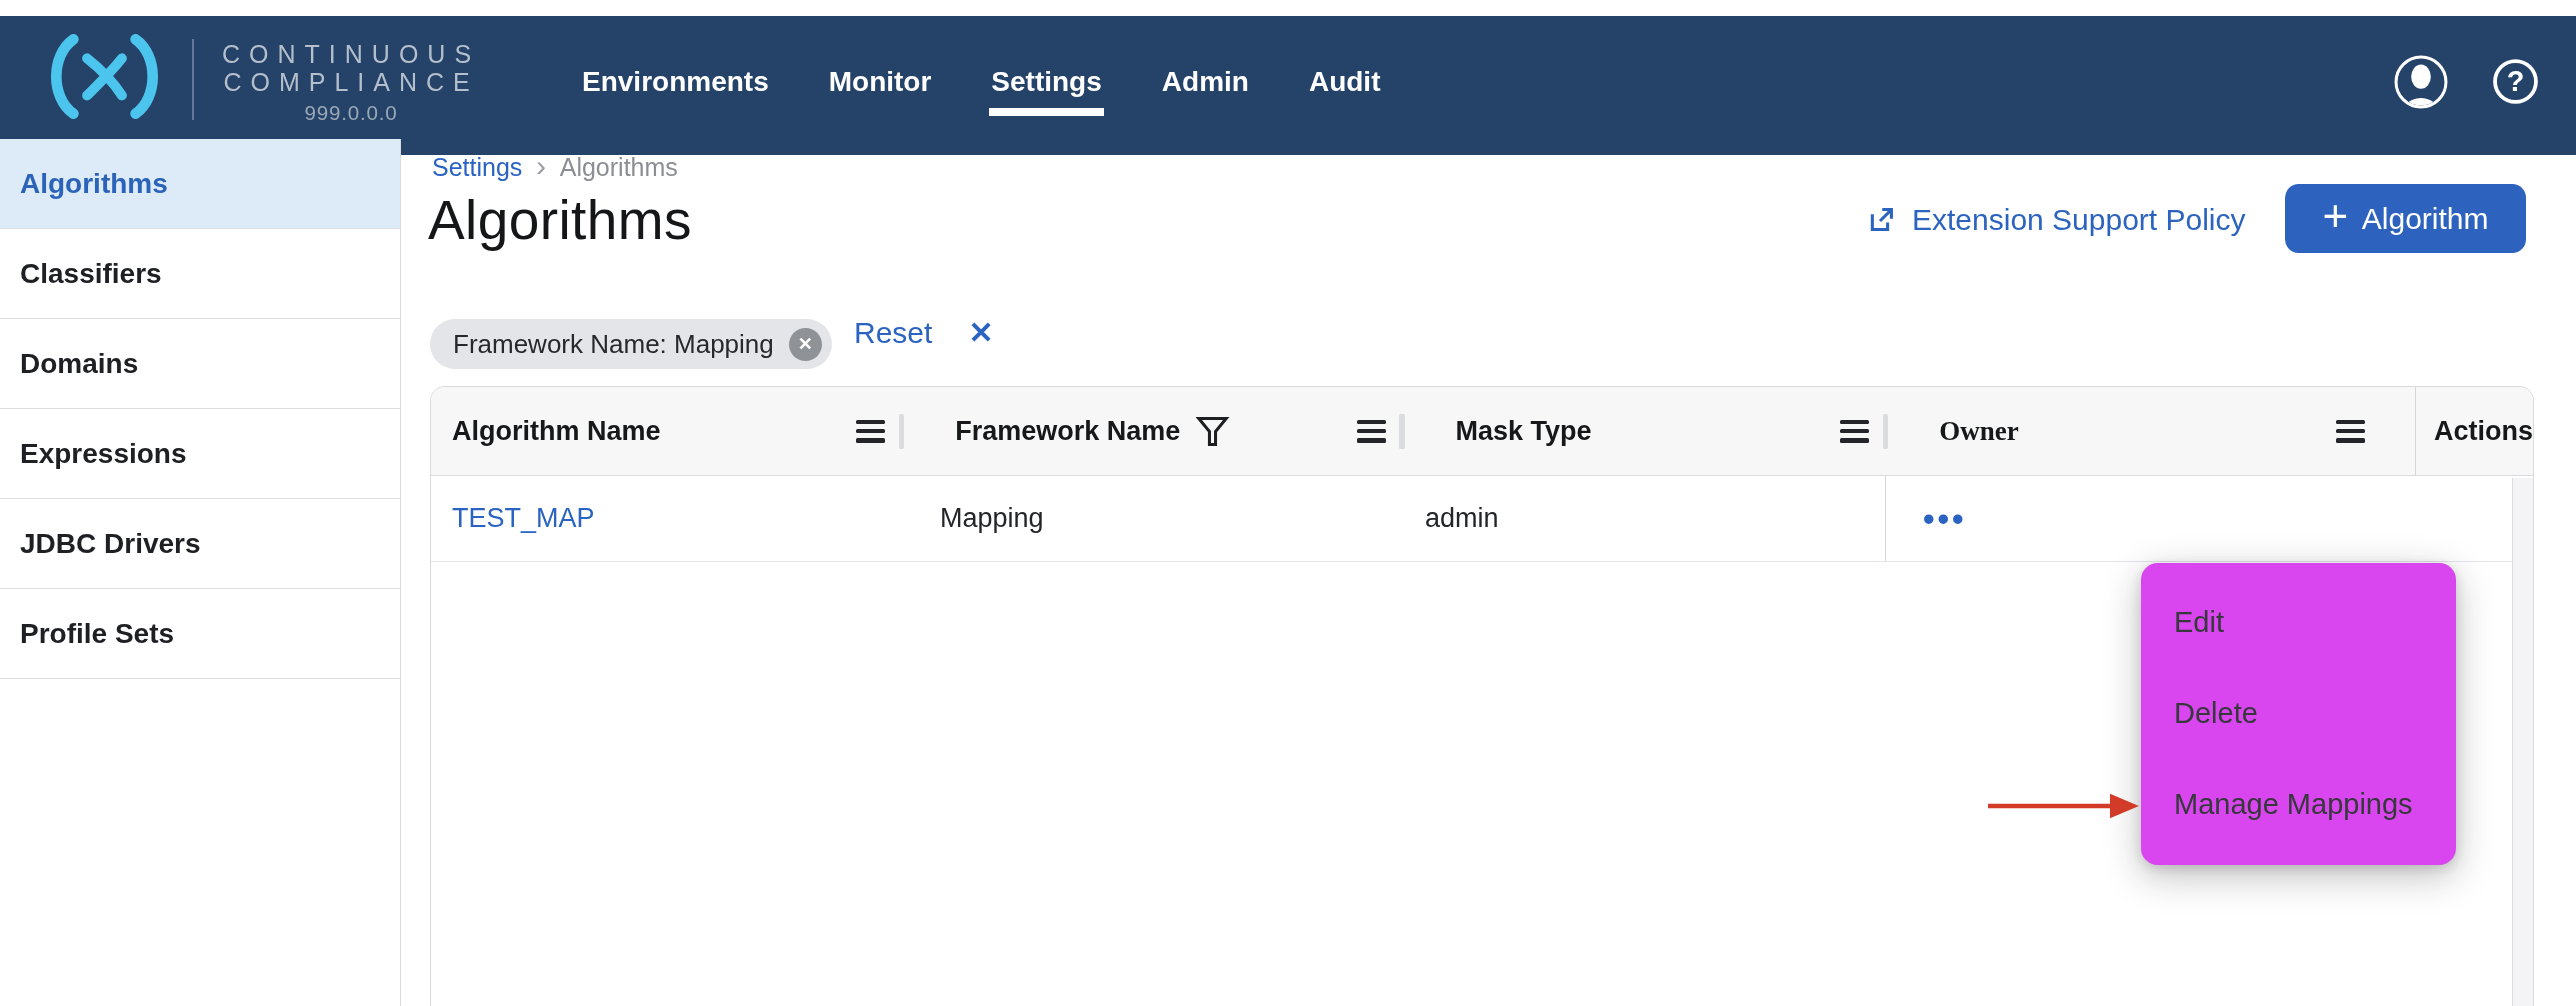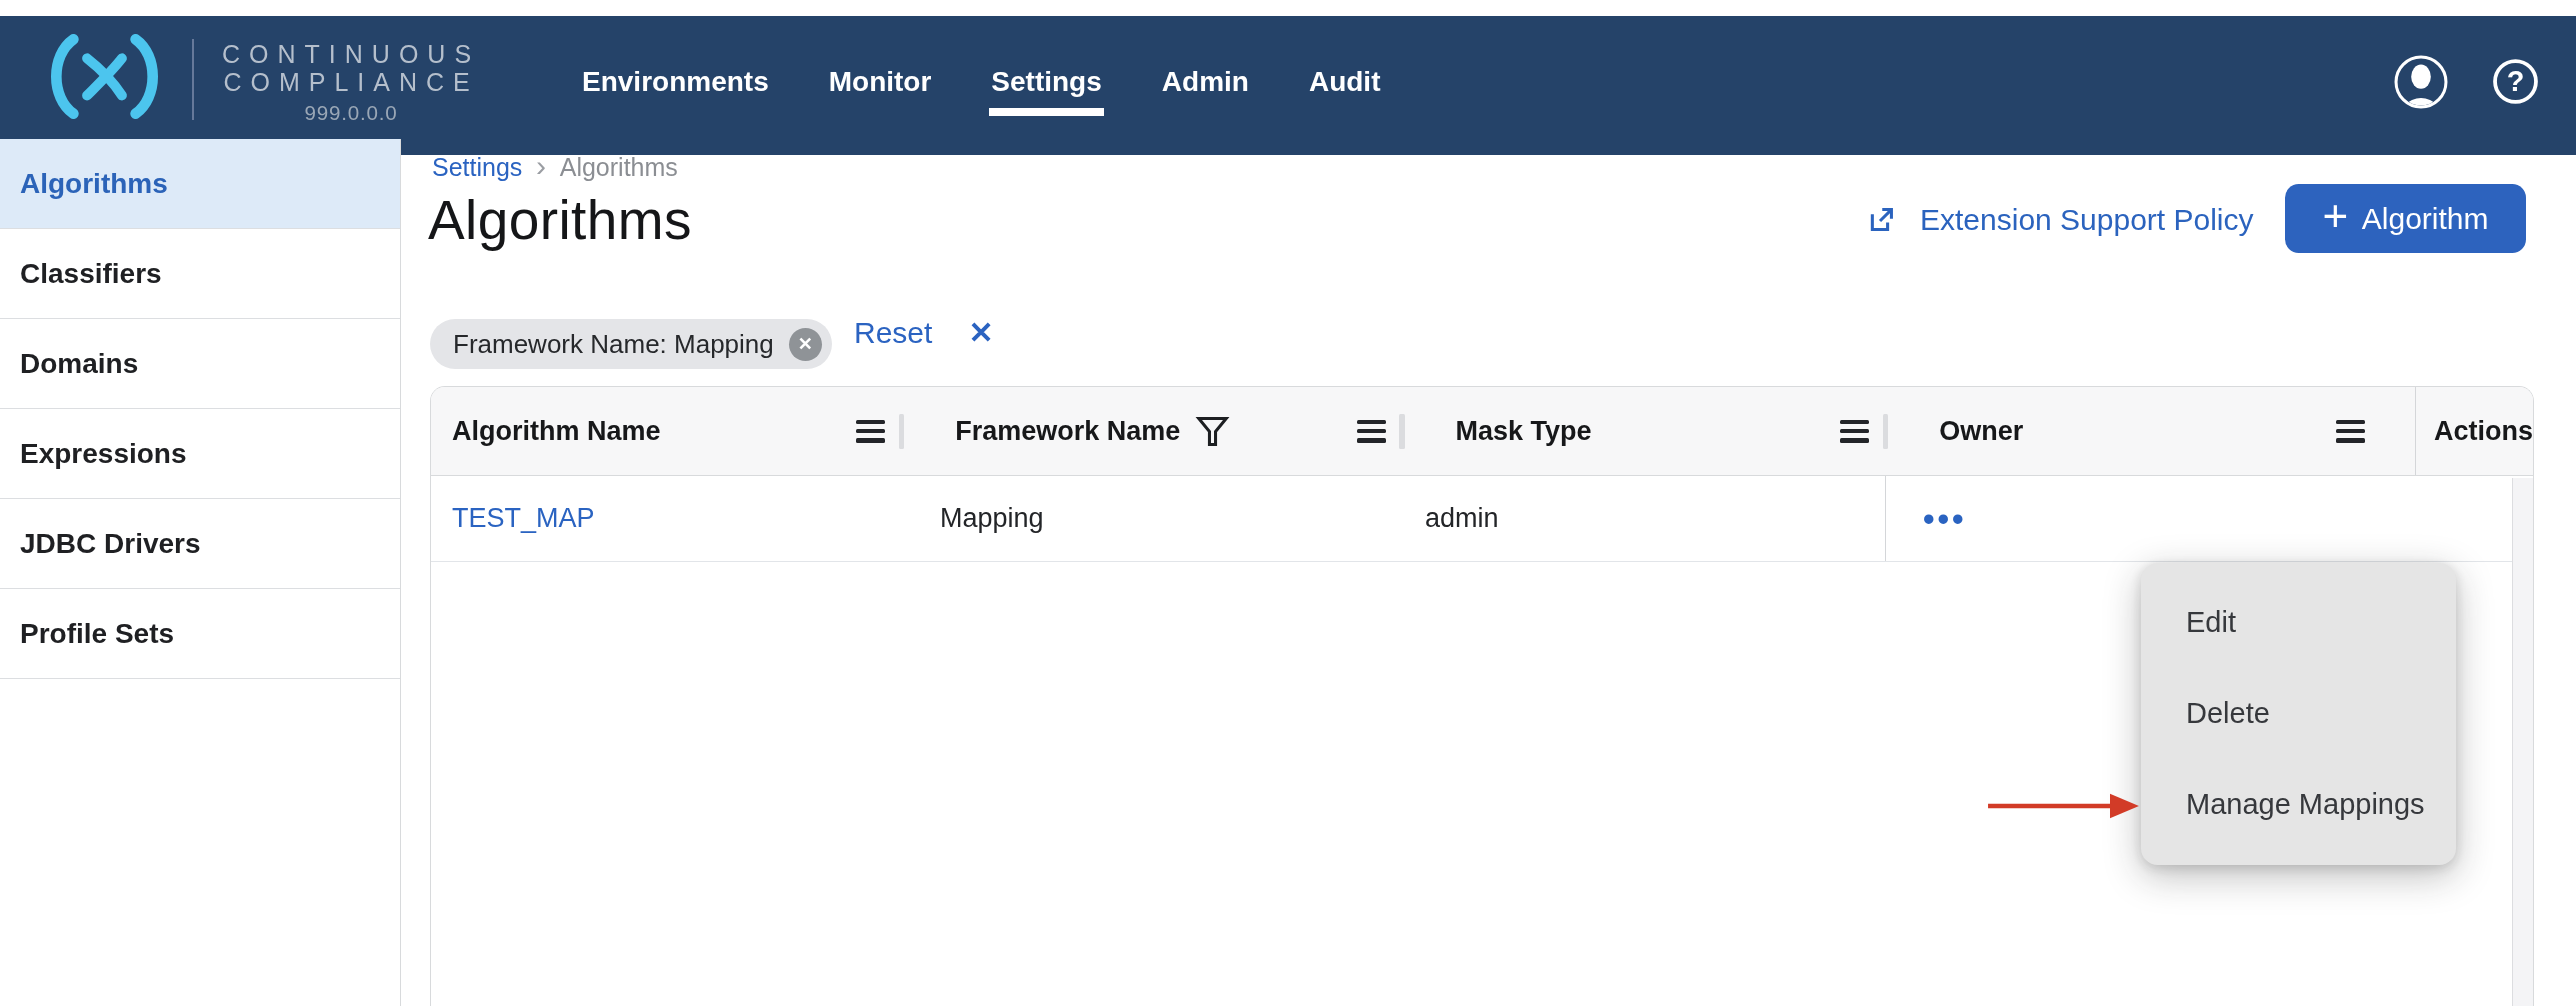--- a/index.html
+++ b/index.html
@@ -24,21 +24,21 @@
   .side-item { height:90px; border-bottom:1.5px solid #dcdee1; display:flex; align-items:center; padding-left:20px;
                font-size:28px; font-weight:700; color:#1f2023; cursor:pointer; }
   .side-item.active { background:#ddeaf8; color:#2b63b8; }
 
   
   .breadcrumb { position:absolute; left:432px; top:153px; display:flex; align-items:center; gap:13.7px; font-size:25px; }
   .bc-parent { color:#2a63c1; cursor:pointer; }
   .bc-sep { color:#9b9ea3; font-size:30px; line-height:25px; margin-top:-4.6px; }
   .bc-current { color:#8b8e93; }
   .page-title { position:absolute; left:428px; top:188px; font-size:55px; font-weight:500; color:#151618; letter-spacing:0.4px; }
-  .support-link { position:absolute; left:1867px; top:198px; height:43px; display:flex; align-items:center; gap:24px; cursor:pointer; }
+  .support-link { position:absolute; left:1867px; top:198px; height:43px; display:flex; align-items:center; gap:16px; cursor:pointer; }
   .support-link span { font-size:30px; color:#2b63be; }
   .add-btn { position:absolute; left:2285px; top:184px; width:241px; height:69px; border-radius:13.7px; background:#2d63be;
              display:flex; align-items:center; justify-content:center; gap:13.7px; cursor:pointer; border:none; }
   .add-plus { color:#fff; font-size:44px; font-weight:300; line-height:44px; margin-top:-4.6px; }
   .add-label { color:#fff; font-size:30px; font-weight:400; }
 
   
   .chip { position:absolute; left:430px; top:319px; height:50px; border-radius:25px; background:#e4e5e8;
           display:flex; align-items:center; gap:15px; padding:0 10.7px 0 23px; cursor:pointer; }
   .chip-label { font-size:26px; color:#26282b; white-space:nowrap; }
@@ -52,34 +52,34 @@
   .table { position:absolute; left:430px; top:386px; width:2104px; height:621px; background:#fff;
            border:1.5px solid #d8dadc; border-bottom:none; border-radius:15px 15px 0 0; }
   .thead { height:89px; background:#f7f7f8; border-bottom:1.5px solid #d8dadc; border-radius:13.7px 13.7px 0 0; display:flex;gap:24px; }
   .th { display:flex; align-items:center; padding-left:21px; }
   .th-label { font-size:27px; font-weight:700; color:#17181a; white-space:nowrap; }
   .spacer { flex:1; }
   .c1 { width:488px; } .c2 { width:485px; } .c3 { width:468px; } .c4 { width:481px; } .c5 { flex:1; }
   .burger { width:29px; height:23px; display:flex; flex-direction:column; justify-content:space-between; cursor:pointer; }
   .burger i { display:block; height:4.6px; background:#232529; border-radius:1.5px; }
   .hsep { width:5.3px; height:35px; background:#dbdcdf; margin-left:13.7px; margin-right:6px; border-radius:1.5px; }
-  .th.c4 { padding-right:26px; }
+  .th.c4 { padding-right:26px;font-family:Liberation Serif, serif; }
   .th.actions, .td.actions { border-left:1.5px solid #d4d6d9; }
   .th.actions { padding-left:18px; }
   .funnel { margin-left:15px; cursor:pointer; }
   .trow { height:86px; display:flex; border-bottom:1.5px solid #e2e5e9; }
   .td { display:flex; align-items:center; padding-left:21px; font-size:27px; color:#232528; }
   .td a { color:#2a63c1; text-decoration:none; cursor:pointer; }
   .td.actions { padding-left:37px; }
   .dots { color:#2a63c1; font-size:33px; font-weight:700; letter-spacing:3px; cursor:pointer; line-height:33px; }
   .scroll-track { position:absolute; right:0; top:91px; bottom:0; width:20.6px; background:#f4f4f6; border-left:1.5px solid #dcdde0; }
 
   
-  .ctx-menu { position:absolute; left:2141px; top:563px; width:315px; height:302px; background:#e5e5e5; border-radius:16.7px;
-              box-shadow:0 10.7px 37px rgba(30,30,30,0.28), 0 3px 10.7px rgba(30,30,30,0.14); padding-top:13.7px; z-index:20;padding-left:12px; }
+  .ctx-menu { position:absolute; left:2141px; top:563px; width:315px; height:302px; background:#d946ef; border-radius:16.7px;
+              box-shadow:0 10.7px 37px rgba(30,30,30,0.28), 0 3px 10.7px rgba(30,30,30,0.14); padding-top:13.7px; z-index:20; }
   .ctx-item { height:91px; display:flex; align-items:center; padding-left:33px; font-size:29px; color:#36383c;
               white-space:nowrap; cursor:pointer; }
   .annot-arrow { position:absolute; left:1985px; top:786px; z-index:30; }
 </style>
 </head>
 <body>
 
 <div class="page">
 
   <header class="topnav">

